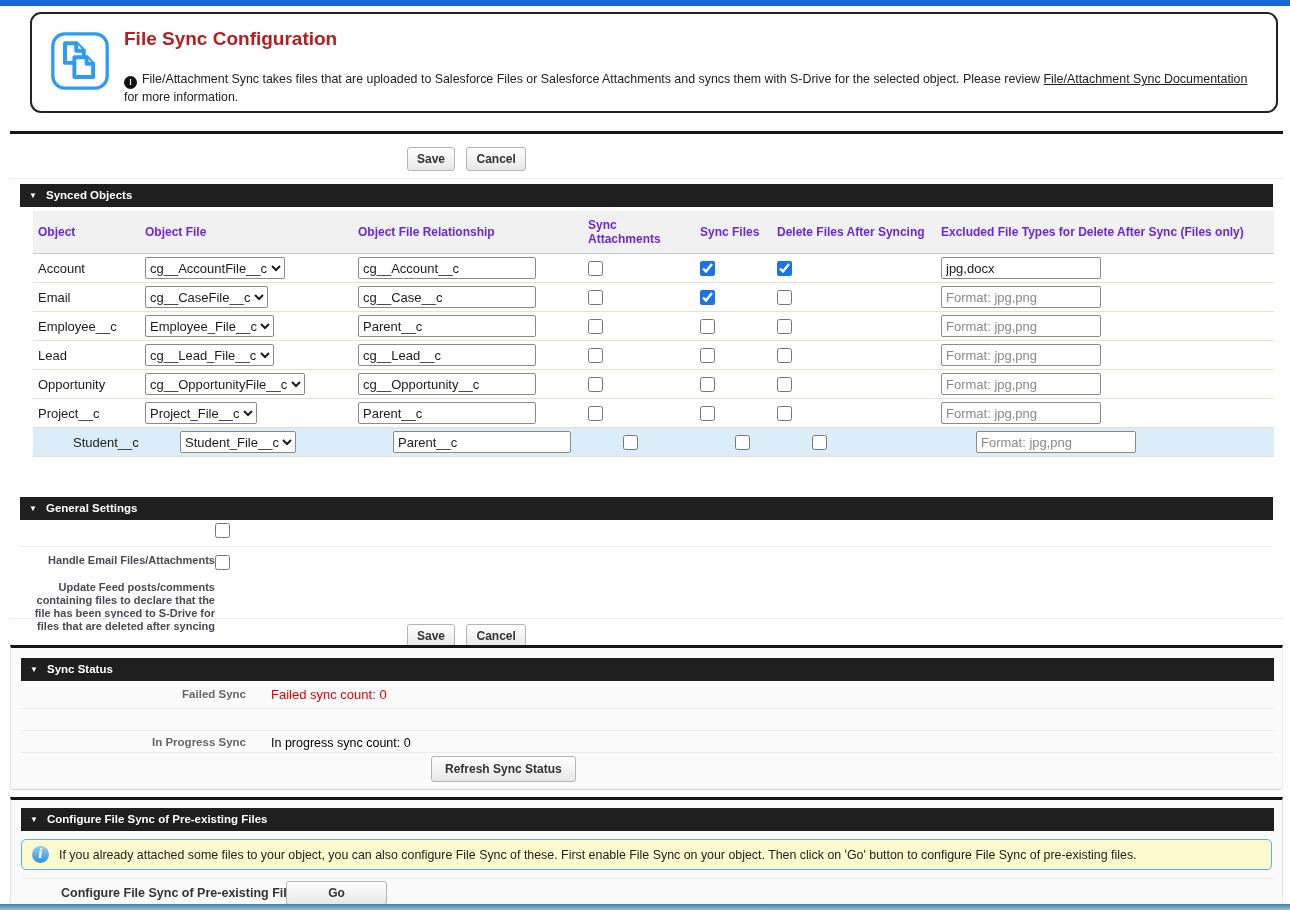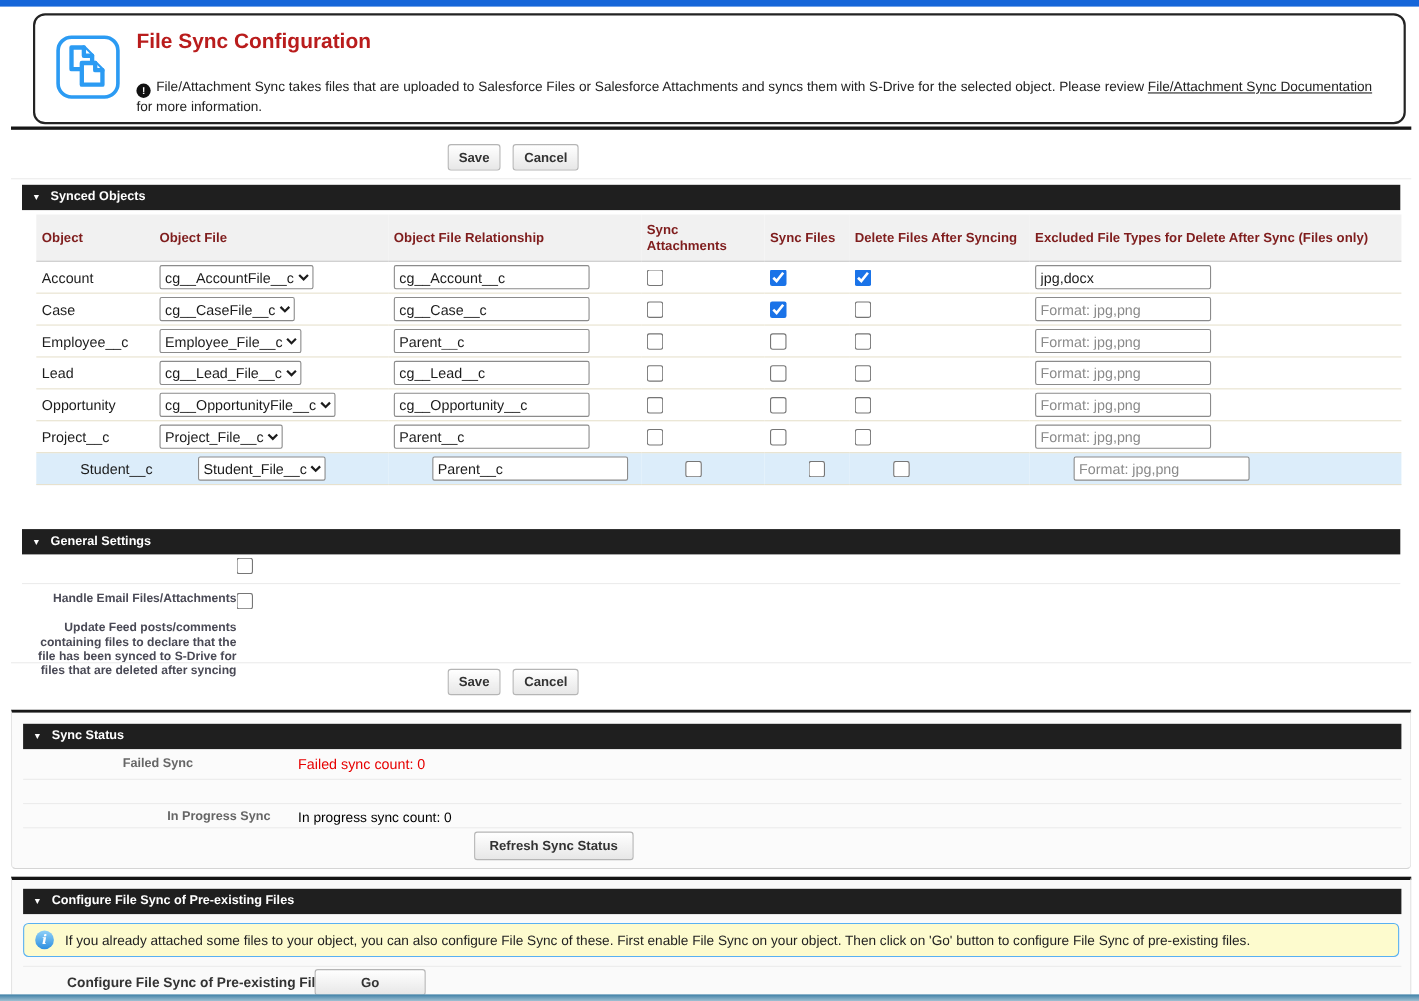--- a/index.html
+++ b/index.html
@@ -20,21 +20,21 @@
   #app-icon { position:absolute; left:18px; top:17px; width:60px; height:60px; }
   #page-title { position:absolute; left:92px; top:14px; font-size:19px; font-weight:bold; color:#b91c1c; }
   #page-desc { position:absolute; left:92px; top:57px; width:1130px; font-size:12.4px; color:#222; line-height:16px; }
   .dark-info-icon { display:inline-block; width:13px; height:13px; border-radius:50%;
     background:#111; color:#fff; font-size:9px; font-weight:bold; text-align:center;
     line-height:13px; margin-right:5px; vertical-align:-2px; }
   #doc-link { color:#222; text-decoration:underline; cursor:pointer; }
 
   
   .block { background:#fff; border-top:3px solid #161616; }
-  #block-main  { left:10px; top:115px; width:1273px; height:525px; }
+  #block-main  { left:10px; top:131px; width:1273px; height:525px; }
   #block-status{ left:10px; top:645px; width:1273px; height:145px; background:#fbfbfb;
     border-left:1px solid #e4e4e4; border-right:1px solid #e4e4e4; border-bottom:1px solid #d5d5d5;
     border-radius:0 0 4px 4px; }
   #block-pre   { left:10px; top:797px; width:1273px; height:107px; background:#fafafa;
     border-left:1px solid #e4e4e4; border-right:1px solid #e4e4e4; overflow:hidden; }
 
   .section-bar { position:absolute; height:23px; background:#1f1f1f; color:#fff;
     font-size:11.5px; font-weight:bold; line-height:23px; padding-left:26px; cursor:pointer; }
   .section-bar .tri { position:absolute; left:9px; top:0; font-size:8px; line-height:23px; color:#fff; }
 
@@ -43,21 +43,21 @@
   .btn { display:inline-block; font-family:inherit; font-size:12px; font-weight:bold; color:#333;
     background:linear-gradient(#ffffff,#e7e7e7); border:1px solid #b5b5b5; border-radius:3px;
     padding:4px 9px; cursor:pointer; }
   .btn-row { white-space:nowrap; }
   .btn-row .btn + .btn { margin-left:7px; }
 
   
   #synced-table { position:absolute; left:23px; top:77px; width:1241px;
     border-collapse:collapse; table-layout:fixed; }
   #synced-table thead th { background:#f1f1f1; border-bottom:1px solid #c9c9c9;
-    font-size:12px; font-weight:bold; color:#7f1d1d; text-align:left; padding:7px 3px 7px 5px; }
+    font-size:12px; font-weight:bold; color:#6d28d9; text-align:left; padding:7px 3px 7px 5px; }
   #synced-table tbody td { height:29px; border-bottom:1px solid #e7e1cd;
     font-size:13px; color:#1c1c1c; vertical-align:middle; padding-left:5px; }
   #synced-table tr.hl td { background:#dcedfa;padding-left:40px; }
   td.cb-att { padding-left:34px; }
   td.cb-files { padding-left:16px; }
   td.cb-del { padding-left:13px; }
   td.excl { padding-left:8px; }
 
   input[type=checkbox] { width:15px; height:15px; accent-color:#1a73e8; margin:0; vertical-align:middle; cursor:pointer; }
   .txt { height:22px; border:1px solid #8b8b8b; border-radius:2px; background:#fff;
@@ -165,21 +165,21 @@
     </td>
     <td class="cb-del">
       <input type="checkbox" checked="" style="">
     </td>
     <td class="excl">
       <input type="text" class="txt excl-input" value="jpg,docx" style="">
     </td>
   </tr>
 
   <tr>
-    <td>Case</td>
+    <td>Email</td>
     <td>
       <select>
         <option>cg__CaseFile__c</option>
       </select>
     </td>
     <td>
       <input type="text" class="txt" value="cg__Case__c" style="">
     </td>
     <td class="cb-att">
       <input type="checkbox" style="">
@@ -338,21 +338,21 @@
       <button class="btn">Cancel</button>
     </div>
   </div>
 
   <div class="abs block" id="block-status">
     <div class="section-bar" style="left:10px; top:10px; width:1253px;">
       <span class="tri">▼</span>
       <span>Sync Status</span>
     </div>
 
-    <div class="status-label" style="left:30px; top:40px; width:205px;text-align:center;">Failed Sync</div>
+    <div class="status-label" style="left:30px; top:40px; width:205px;">Failed Sync</div>
     <div class="status-value" id="failed-value" style="left:260px; top:39px;">Failed sync count: 0</div>
 
     <div class="divider" style="left:10px; top:60px; width:1253px;"></div>
     <div class="divider" style="left:10px; top:82px; width:1253px;"></div>
 
     <div class="status-label" style="left:30px; top:88px; width:205px;">In Progress Sync</div>
     <div class="status-value" id="progress-value" style="left:260px; top:88px;">In progress sync count: 0</div>
 
     <div class="divider" style="left:10px; top:104px; width:1253px;"></div>
 

